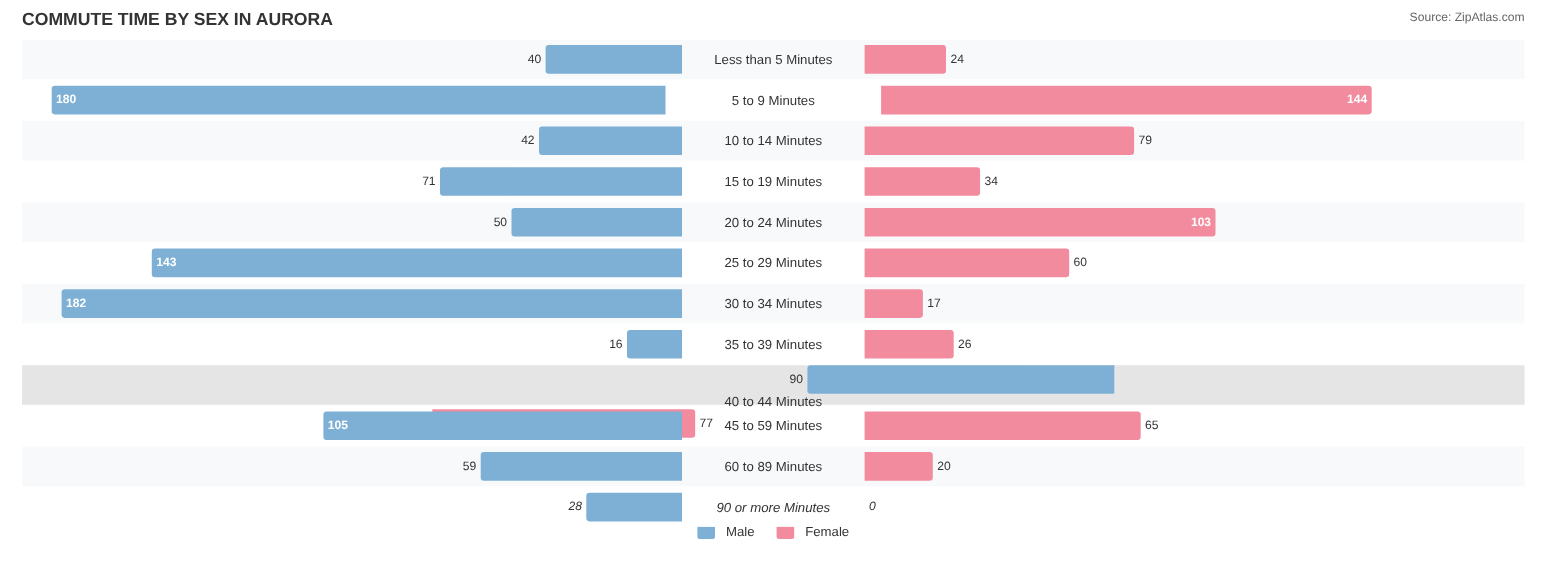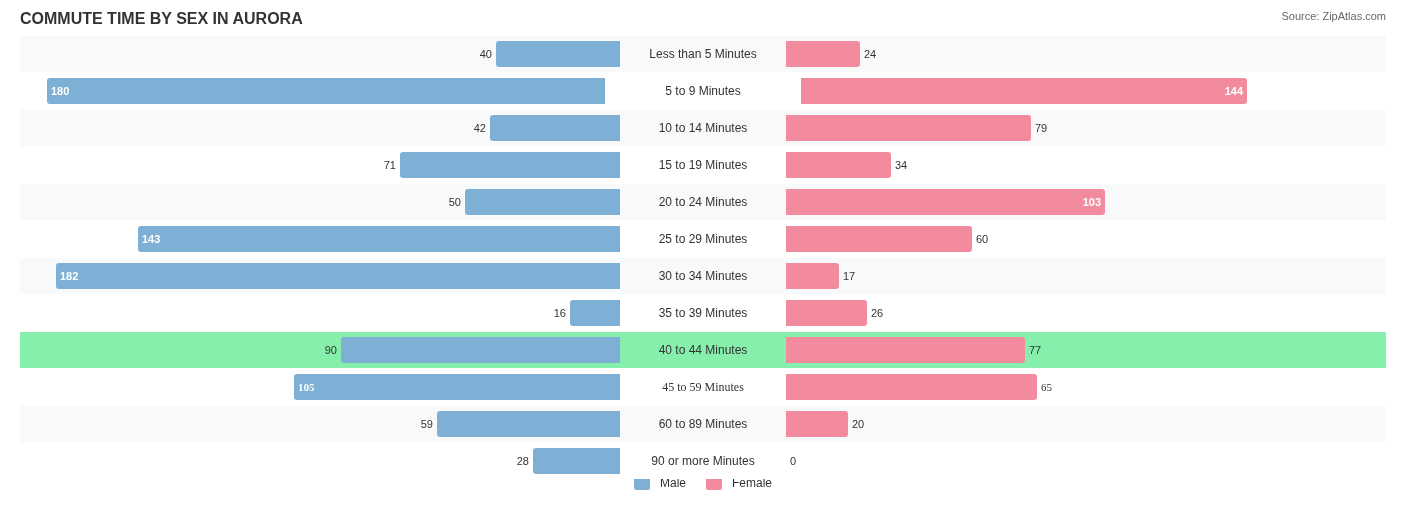--- a/index.html
+++ b/index.html
@@ -236,32 +236,32 @@
         <div class="left-section">
           <span class="bar-value-left">16</span>
           <div class="bar-blue" style="width: 50px; position: relative;"></div>
         </div>
         <div class="label-center">35 to 39 Minutes</div>
         <div class="right-section">
           <div class="bar-pink" style="width: 81px;"></div>
           <span class="bar-value-right">26</span>
         </div>
       </div>
-      <div class="bar-row" style="background: #86efac;">
+      <div class="bar-row" style="background: #e5e5e5; flex-direction: column;">
         <div class="left-section">
           <span class="bar-value-left">90</span>
           <div class="bar-blue" style="width: 279px; position: relative;"></div>
         </div>
         <div class="label-center">40 to 44 Minutes</div>
         <div class="right-section">
           <div class="bar-pink" style="width: 239px;"></div>
           <span class="bar-value-right">77</span>
         </div>
       </div>
-      <div class="bar-row" style="background: rgb(255, 255, 255); font-family: Liberation Serif, serif;">
+      <div class="bar-row" style="background: rgb(255, 255, 255);">
         <div class="left-section">
           <div class="bar-blue" style="width: 326px;">
             <span class="bar-value-inside-left">105</span>
           </div>
         </div>
         <div class="label-center">45 to 59 Minutes</div>
         <div class="right-section">
           <div class="bar-pink" style="width: 251px;"></div>
           <span class="bar-value-right">65</span>
         </div>
@@ -270,21 +270,21 @@
         <div class="left-section">
           <span class="bar-value-left">59</span>
           <div class="bar-blue" style="width: 183px; position: relative;"></div>
         </div>
         <div class="label-center">60 to 89 Minutes</div>
         <div class="right-section">
           <div class="bar-pink" style="width: 62px;"></div>
           <span class="bar-value-right">20</span>
         </div>
       </div>
-      <div class="bar-row" style="background: rgb(255, 255, 255);">
+      <div class="bar-row" style="background: rgb(255, 255, 255); font-style: italic;">
         <div class="left-section">
           <span class="bar-value-left">28</span>
           <div class="bar-blue" style="width: 87px; position: relative;"></div>
         </div>
         <div class="label-center">90 or more Minutes</div>
         <div class="right-section">
           <div class="bar-pink" style="width: 0px;"></div>
           <span class="bar-value-right">0</span>
         </div>
       </div>

